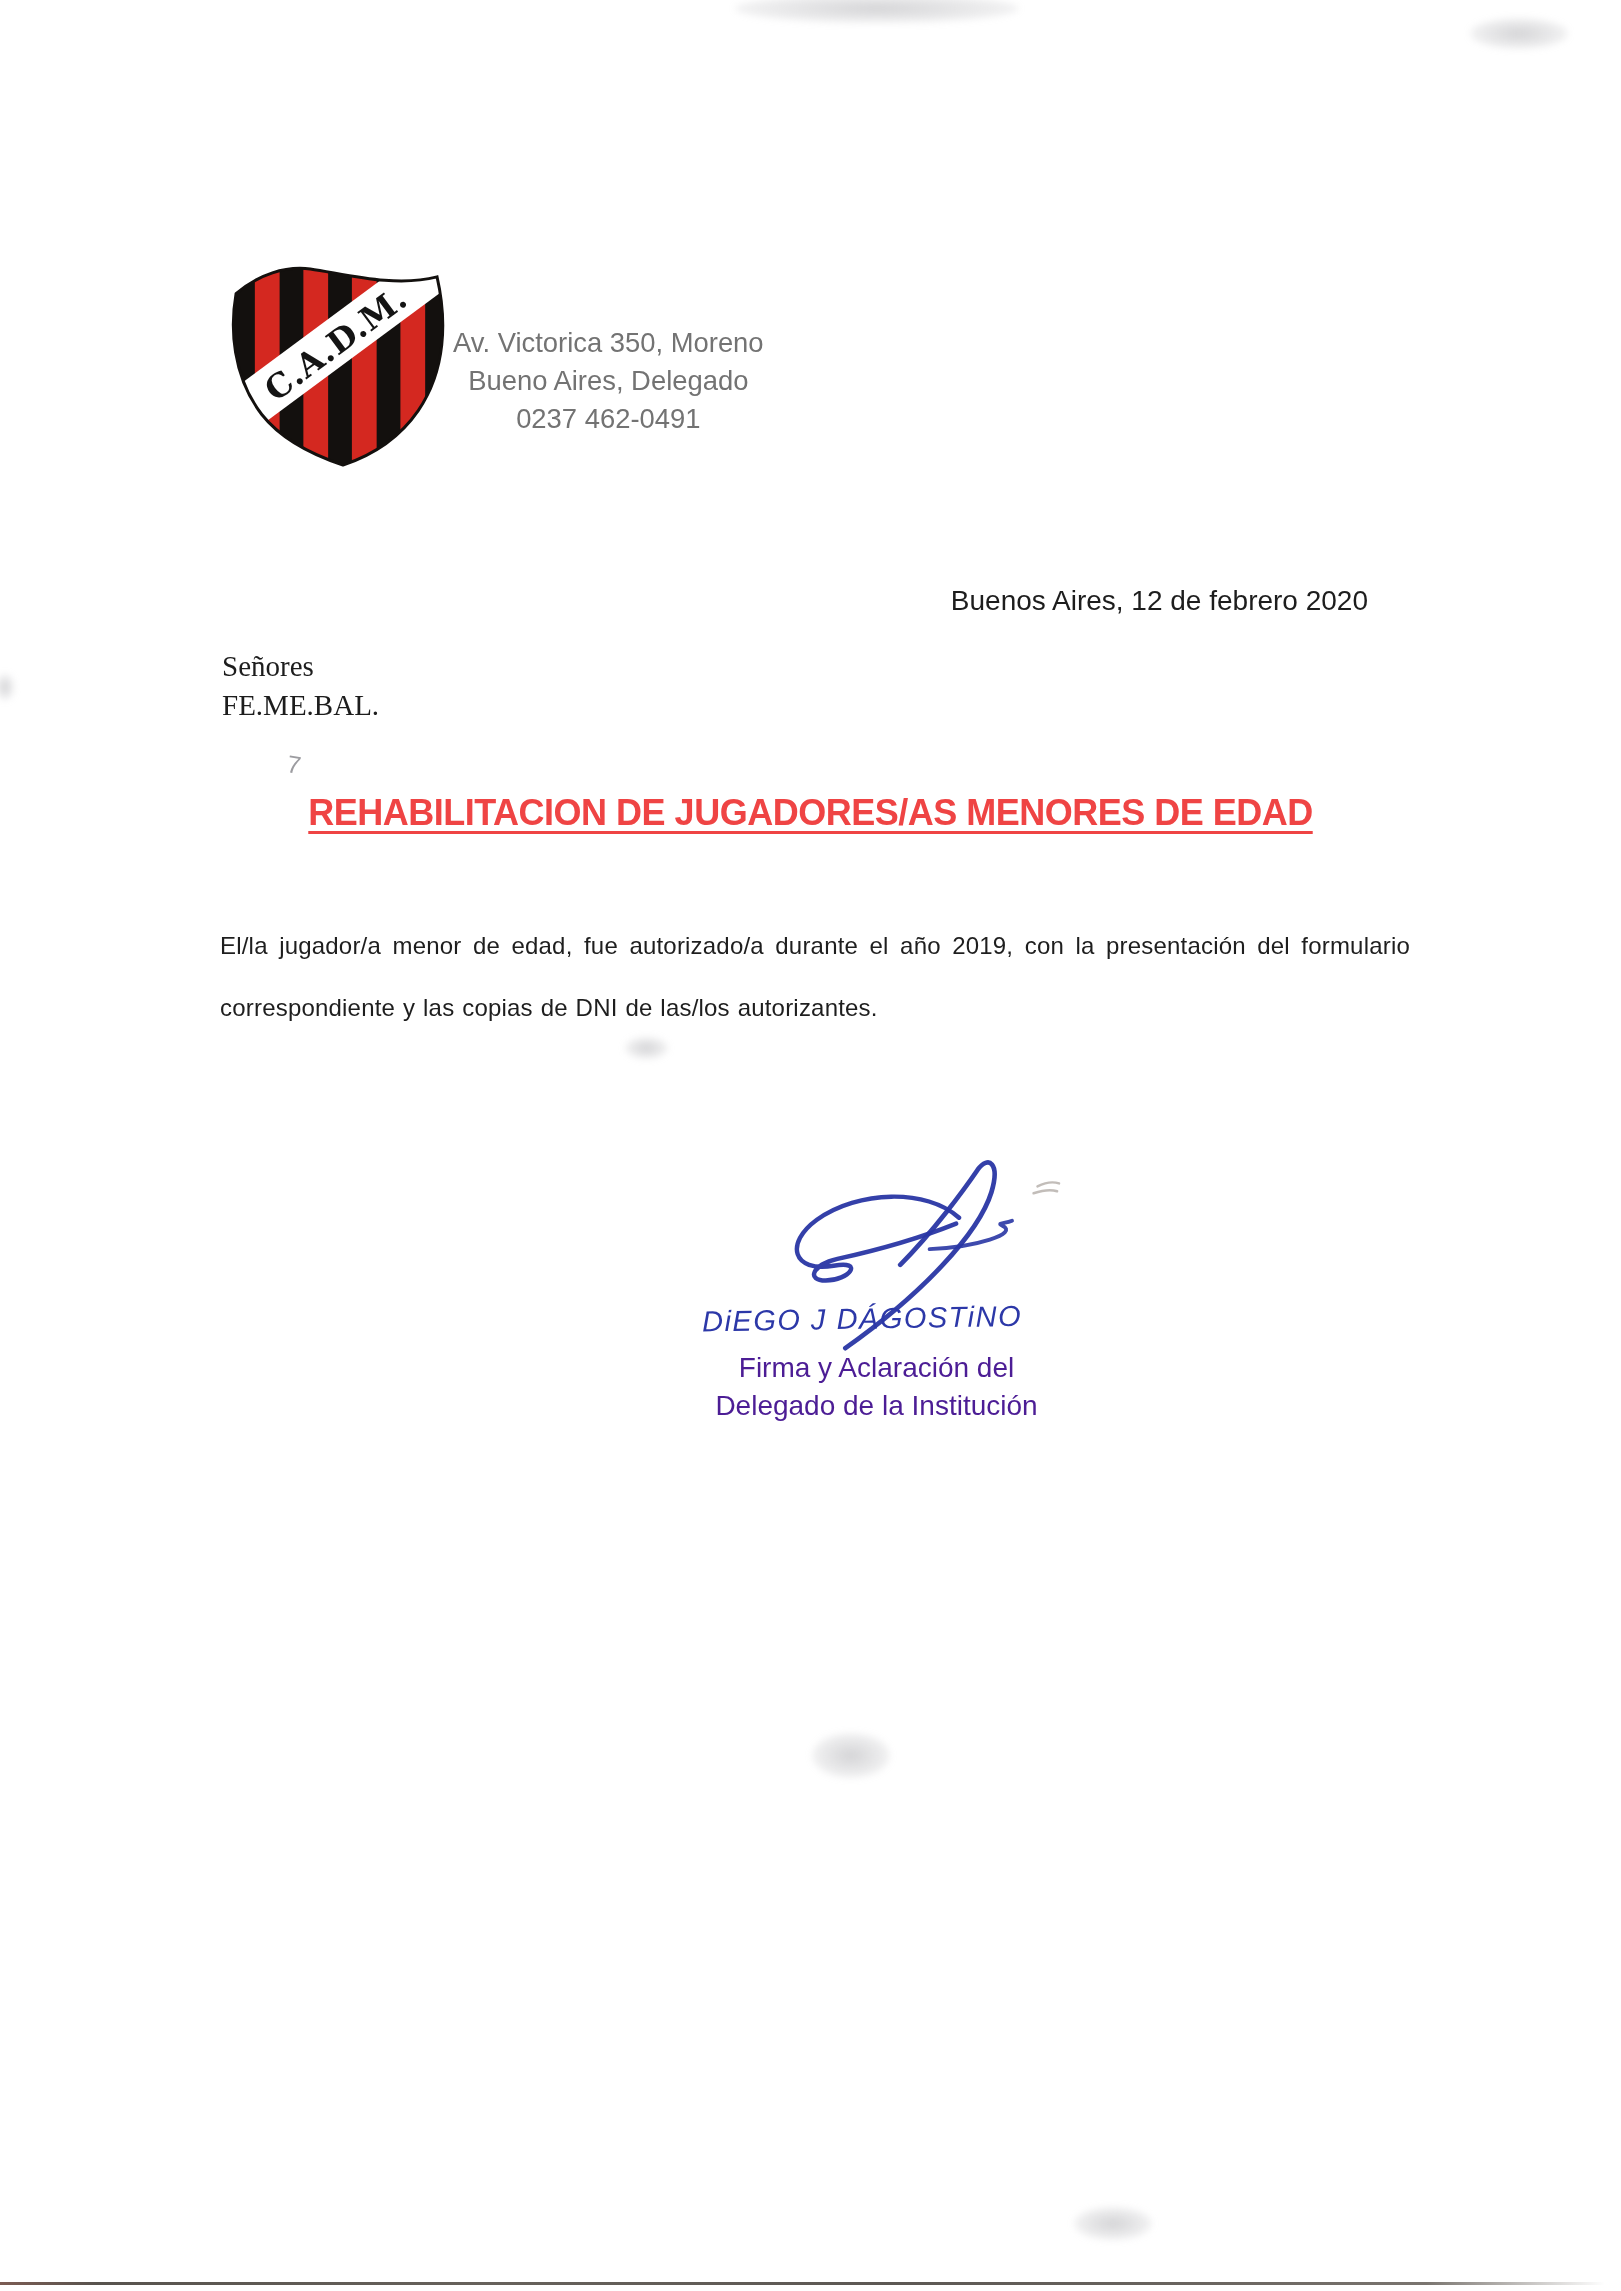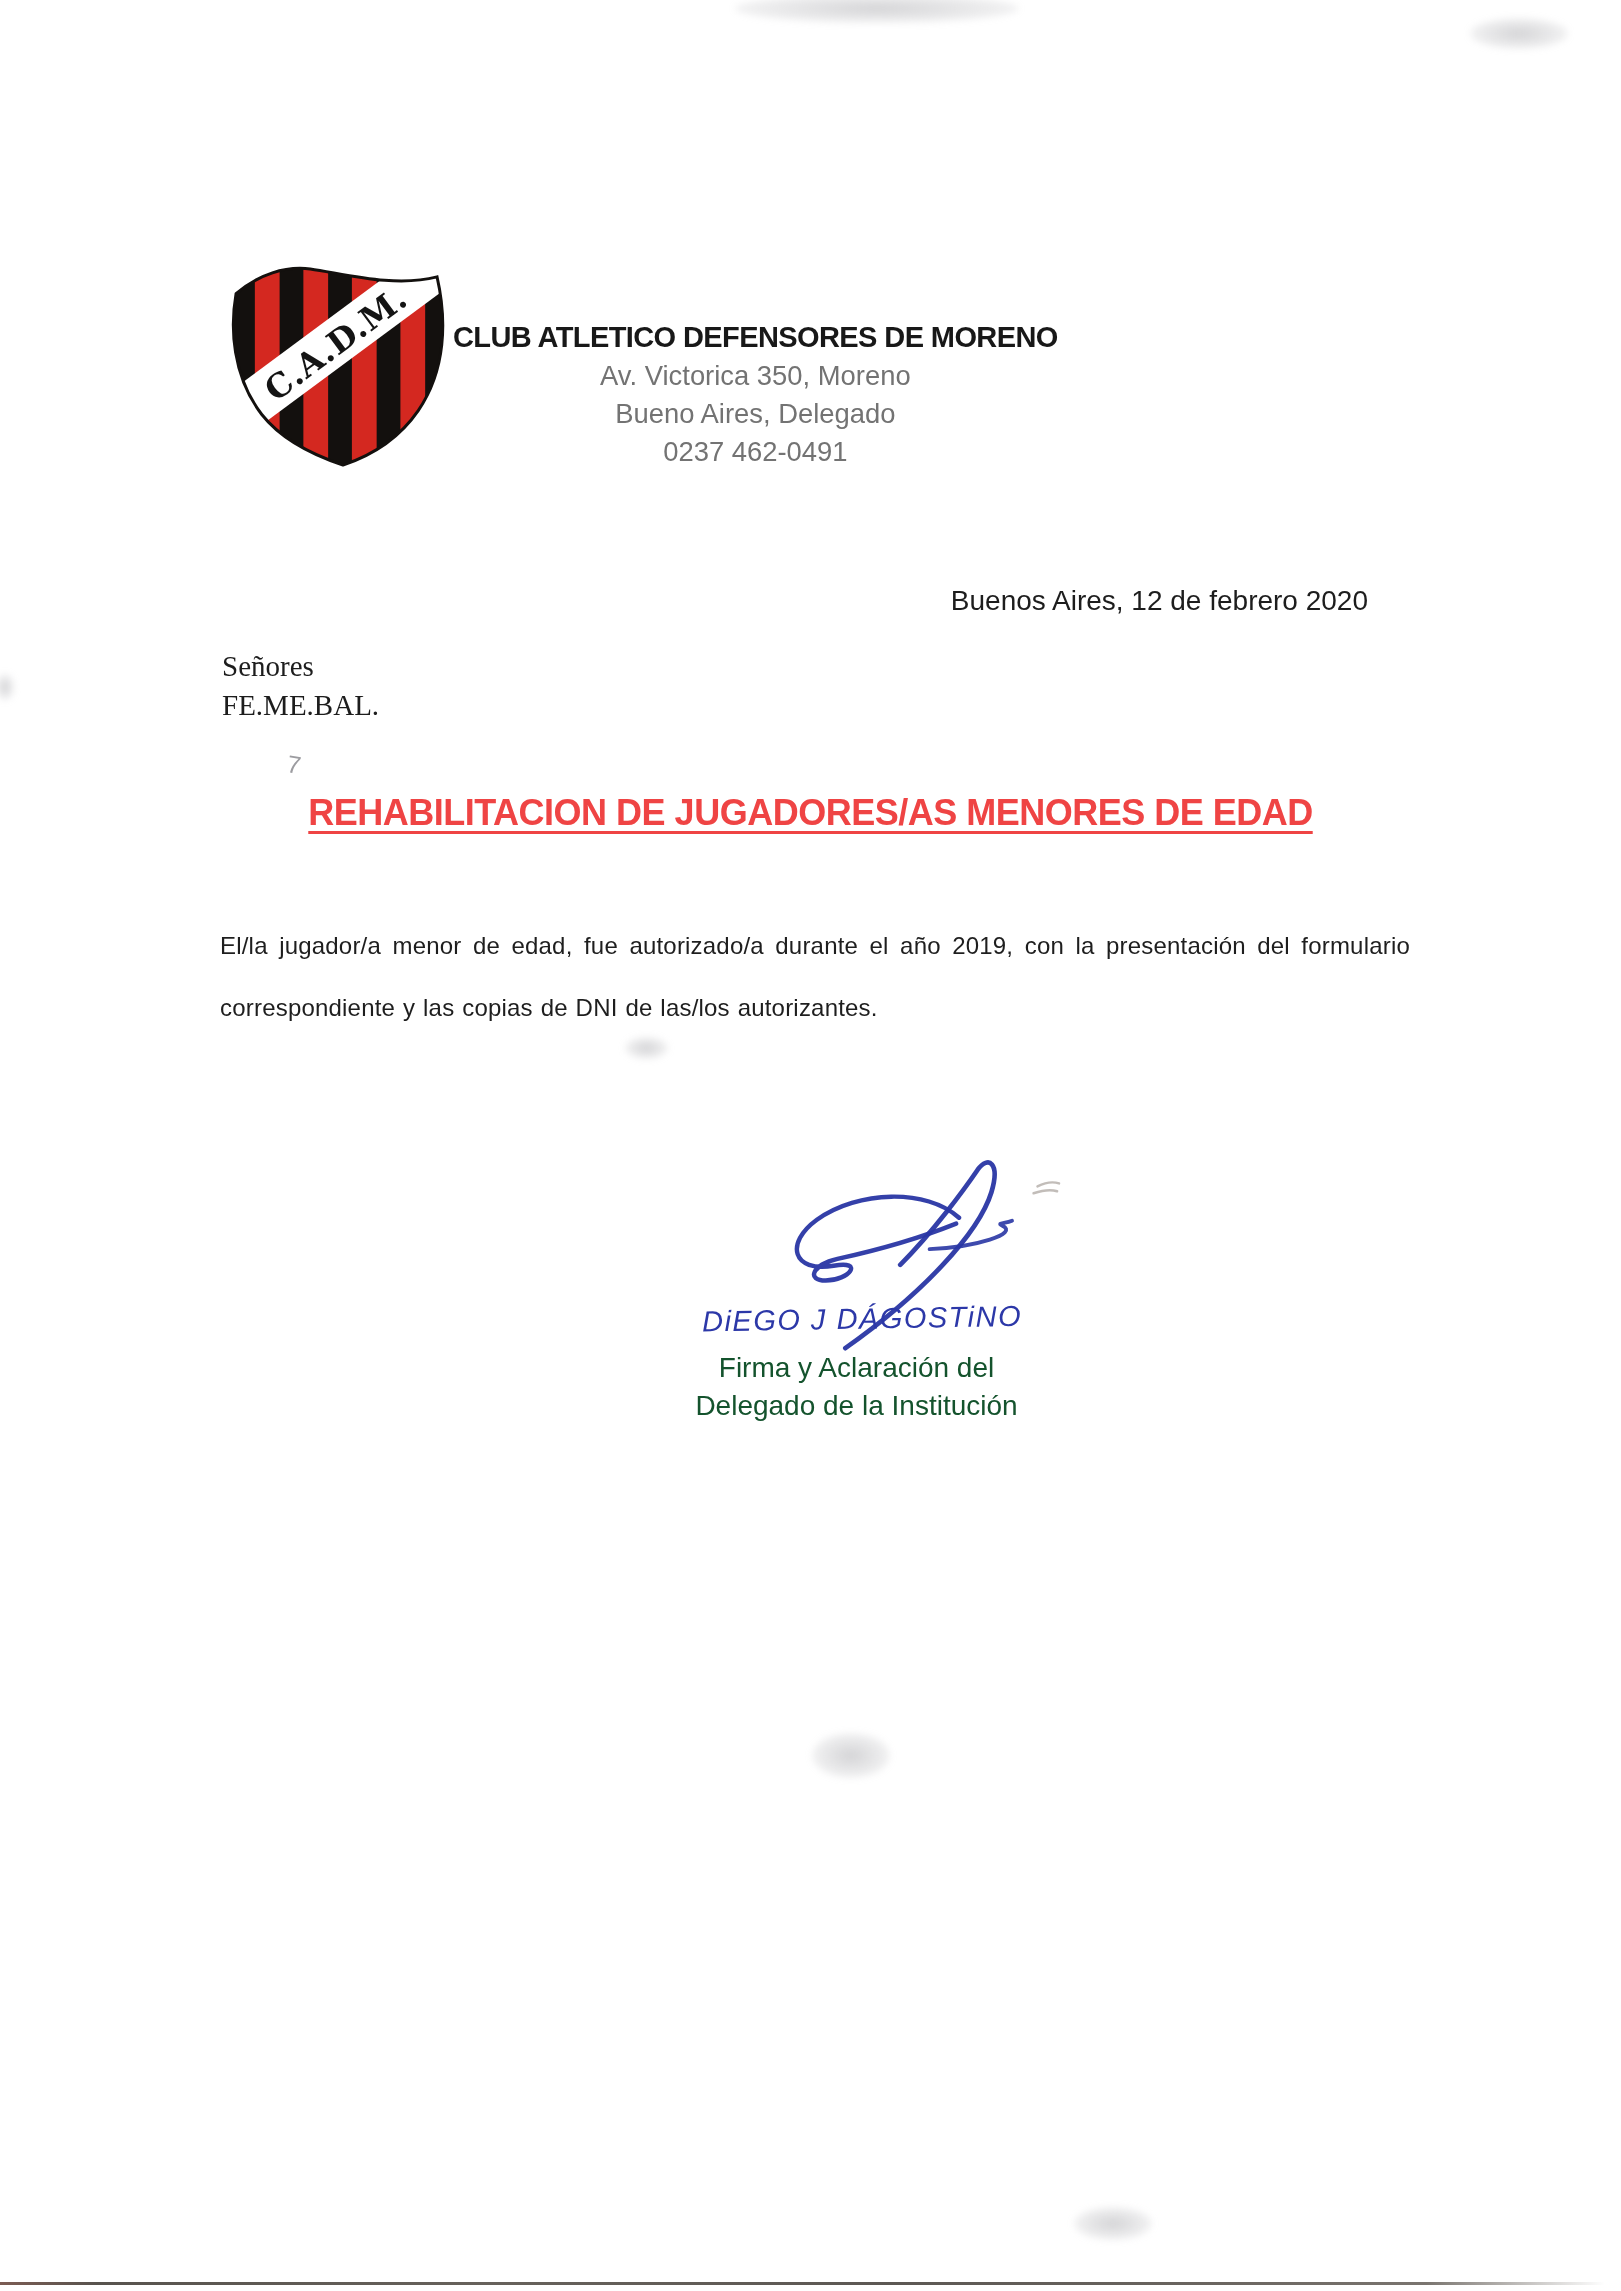--- a/index.html
+++ b/index.html
@@ -93,26 +93,26 @@
     left: 702px; top: 1302px;
     width: 392px;
     font-size: 29px;
     font-style: italic;
     letter-spacing: 1.5px;
     white-space: nowrap;
     color: #2c38a8;
     transform: rotate(-1deg);
   }
   .signature-caption {
-    left: 690px; top: 1349px;
+    left: 710px; top: 1349px;
     width: 333px;
     text-align: center;
     font-size: 28px;
     line-height: 38px;
-    color: #14532d;
+    color: #4c1d95;
   }
 
   
   .smudge {
     border-radius: 50%;
     filter: blur(3.9px);
     background: radial-gradient(ellipse at center, rgba(160,160,165,0.45), rgba(160,160,165,0));
     pointer-events: none;
   }
   .smudge-top      { left: 735px;  top: -5.9px;    width: 284px; height: 29px; }
@@ -162,21 +162,20 @@
     <path d="M 5,28
              C 28,8 55,0 80,3
              C 115,8 165,22 208,11
              C 218,55 217,105 189,146
              C 167,178 137,193 113,201
              C 89,193 53,178 31,150
              C 1,111 -1,62 5,28 Z" fill="none" stroke="#13100e" stroke-width="3"></path>
   </svg>
 
   <div class="abs header-text">
-    <div class="club-name">CLUB ATLETICO DEFENSORES DE MORENO</div>
     <div class="club-sub">Av. Victorica 350, Moreno</div>
     <div class="club-sub">Bueno Aires, Delegado</div>
     <div class="club-sub">0237 462-0491</div>
   </div>
 
   <div class="abs date-line">Buenos Aires, 12 de febrero 2020</div>
 
   <div class="abs recipient">
     <div>Señores</div>
     <div>FE.ME.BAL.</div>

